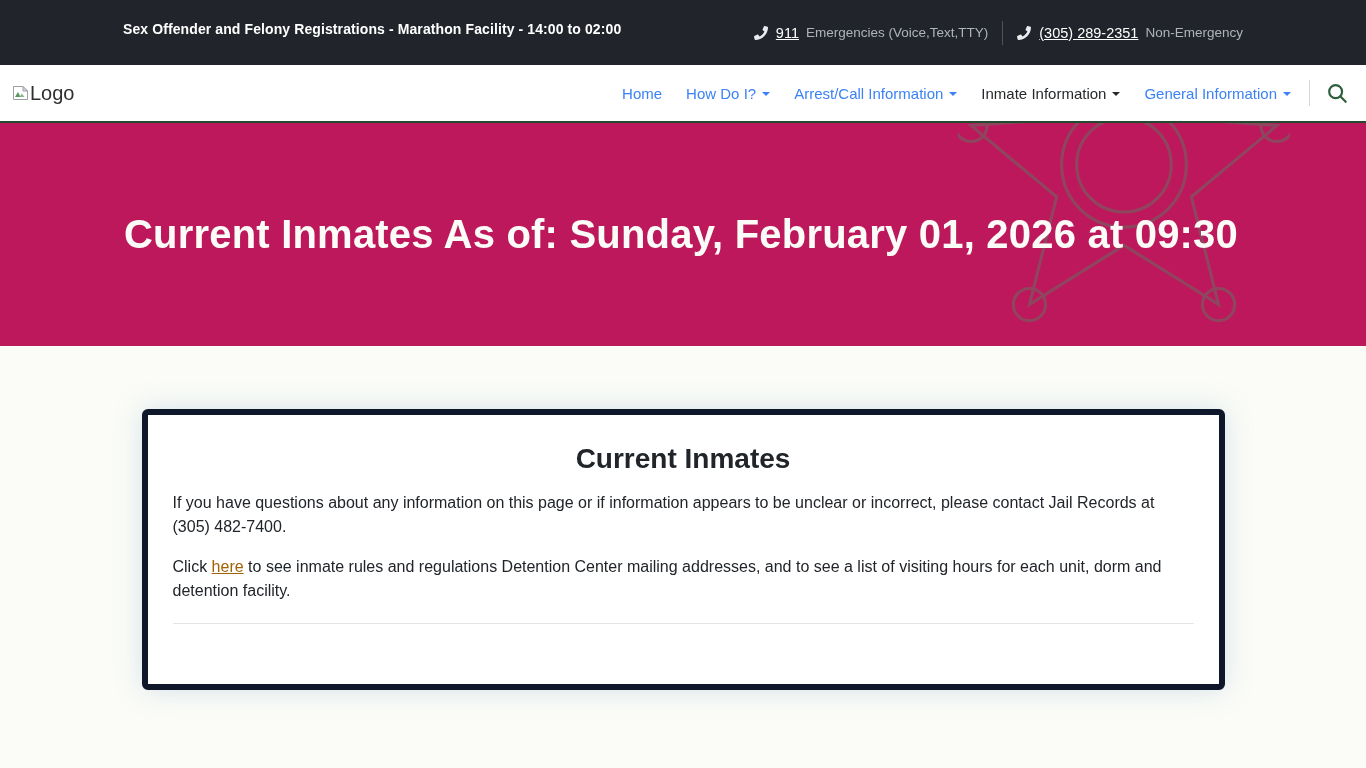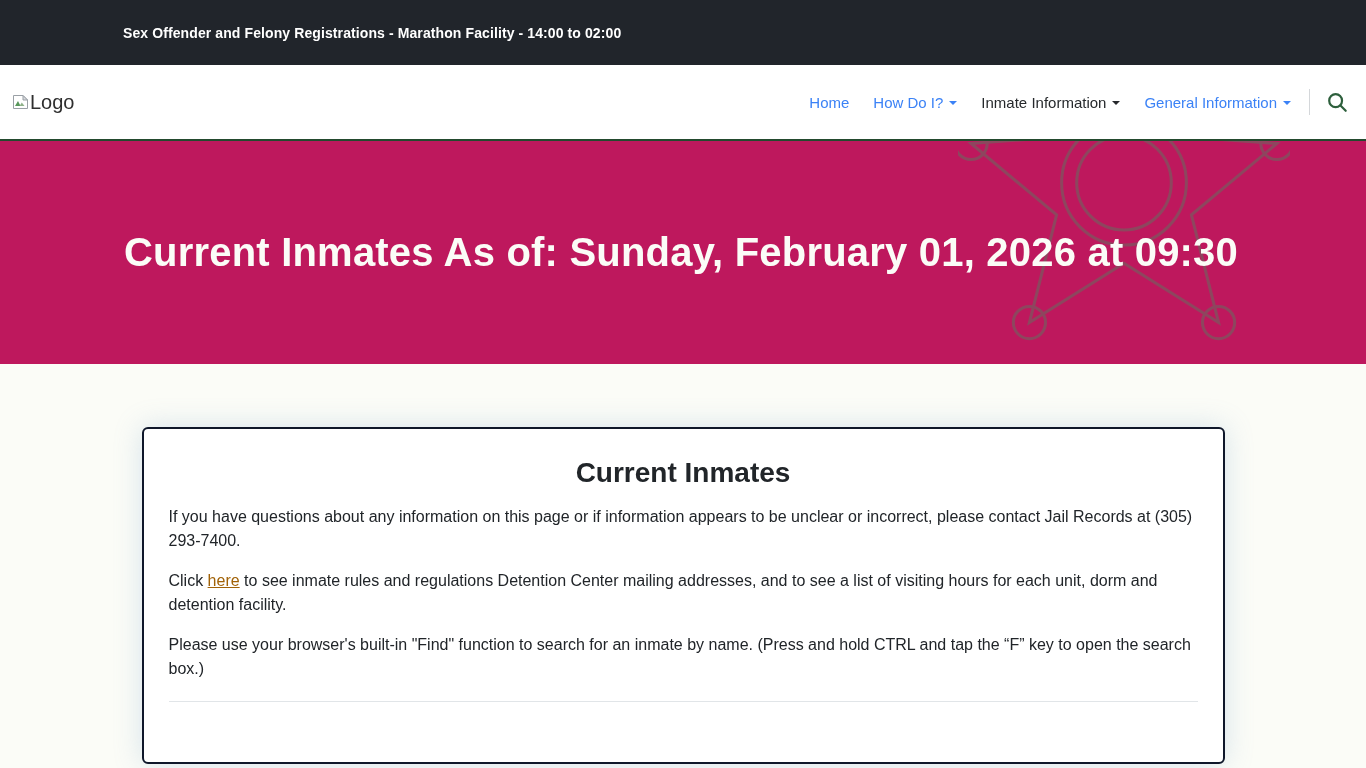--- a/index.html
+++ b/index.html
@@ -41,21 +41,21 @@
   }
   .phone-label { color: #aeb4ba; font-size: 13.5px; margin-left: 7px; }
   .topbar-divider {
     width: 1px; height: 24px;
     background: #4d545c;
     margin: 0 14px;
   }
 
   
   .navbar {
-    height: 74px;
+    height: 56px;
     background: #ffffff;
     display: flex;
     align-items: center;
     justify-content: space-between;
     padding: 8px 12px;
   }
   .brand { display: flex; align-items: flex-start; cursor: pointer; }
   .broken-img-icon { width: 17px; height: 18px; margin-top: 2px; }
   .brand-alt-text { font-size: 20px; color: #2f2f2f; margin-left: 1px; }
   .nav-menu { display: flex; align-items: center; }
@@ -113,21 +113,21 @@
     opacity: 0.45;
     z-index: 1;
   }
 
   
   .main-area { padding-top: 63px; }
   .card {
     width: 1083px;
     margin: 0 auto;
     background: #ffffff;
-    border: 2px solid #0f172a;
+    border: 6px solid #0f172a;
     border-radius: 6px;
     box-shadow: 0 0 28px rgba(130, 170, 210, 0.30);
   }
   .card-primary { padding: 28px 25px 30px 25px; }
   .card-heading {
     text-align: center;
     font-size: 28px;
     font-weight: 700;
     color: #212529;
     margin-bottom: 16px;
@@ -149,39 +149,64 @@
     margin: 20px 0 0 0;
   }
   .rule-spacer { height: 30px; }
 </style>
 </head>
 <body>
 
 <header class="topbar">
   <div class="topbar-inner">
     <span class="topbar-title">Sex Offender and Felony Registrations - Marathon Facility - 14:00 to 02:00</span>
+    <div class="topbar-phones">
+      <span class="phone-group">
+        <span class="phone-icon">
+          <svg viewBox="0 0 512 512">
+              <path d="M493.4 24.6l-104-24c-11.3-2.6-22.9 3.3-27.5 13.9l-48 112c-4.2 9.8-1.4 21.3 6.9 28l60.6 49.6c-36 76.7-98.9 140.5-177.2 177.2l-49.6-60.6c-6.8-8.3-18.2-11.1-28-6.9l-112 48C3.9 366.5-2 378.1.6 389.4l24 104C27.1 504.2 36.7 512 48 512c256.1 0 464-207.5 464-464 0-11.2-7.7-20.9-18.6-23.4z"></path>
+            </svg>
+        </span>
+        <a class="phone-number">911</a>
+        <span class="phone-label">Emergencies (Voice,Text,TTY)</span>
+      </span>
+      <span class="topbar-divider"></span>
+      <span class="phone-group">
+        <span class="phone-icon">
+          <svg viewBox="0 0 512 512">
+              <path d="M493.4 24.6l-104-24c-11.3-2.6-22.9 3.3-27.5 13.9l-48 112c-4.2 9.8-1.4 21.3 6.9 28l60.6 49.6c-36 76.7-98.9 140.5-177.2 177.2l-49.6-60.6c-6.8-8.3-18.2-11.1-28-6.9l-112 48C3.9 366.5-2 378.1.6 389.4l24 104C27.1 504.2 36.7 512 48 512c256.1 0 464-207.5 464-464 0-11.2-7.7-20.9-18.6-23.4z"></path>
+            </svg>
+        </span>
+        <a class="phone-number">(305) 289-2351</a>
+        <span class="phone-label">Non-Emergency</span>
+      </span>
+    </div>
   </div>
 </header>
 
 <nav class="navbar">
   <div class="brand">
     <svg class="broken-img-icon" viewBox="0 0 17 18">
       <path d="M1.5 2.5 H11 L15.5 7 V15.5 H1.5 Z" fill="#ffffff" stroke="#9aa0a6" stroke-width="1"></path>
       <path d="M11 2.5 L15.5 7 H11 Z" fill="#dadce0" stroke="#9aa0a6" stroke-width="1"></path>
       <path d="M3 13 L6 8 L8.5 13 Z" fill="#57975b"></path>
       <path d="M7.5 13 L9.8 9.5 L12.5 13 Z" fill="#8fb28a"></path>
     </svg>
     <span class="brand-alt-text">Logo</span>
   </div>
   <div class="nav-menu">
     <a class="nav-item">
       <span>Home</span>
     </a>
     <a class="nav-item">
       <span>How Do I?</span>
+      <span class="caret"></span>
+    </a>
+    <a class="nav-item">
+      <span>Arrest/Call Information</span>
       <span class="caret"></span>
     </a>
     <a class="nav-item active">
       <span>Inmate Information</span>
       <span class="caret"></span>
     </a>
     <a class="nav-item">
       <span>General Information</span>
       <span class="caret"></span>
     </a>
@@ -205,20 +230,19 @@
     <circle cx="13" cy="116" r="16"></circle>
     <circle cx="165" cy="155" r="62"></circle>
     <circle cx="165" cy="155" r="47"></circle>
   </svg>
   <h1 class="hero-title">Current Inmates As of: Sunday, February 01, 2026 at 09:30</h1>
 </section>
 
 <main class="main-area">
   <div class="card card-primary">
     <h2 class="card-heading">Current Inmates</h2>
-    <p>If you have questions about any information on this page or if information appears to be unclear or incorrect, please contact Jail Records at (305) 293-7400.</p>
+    <p>If you have questions about any information on this page or if information appears to be unclear or incorrect, please contact Jail Records at (305) 482-7400.</p>
     <p><span>Click </span><a class="inline-link">here</a><span> to see inmate rules and regulations Detention Center mailing addresses, and to see a list of visiting hours for each unit, dorm and detention facility.</span></p>
-    <p>Please use your browser's built-in "Find" function to search for an inmate by name. (Press and hold CTRL and tap the “F” key to open the search box.)</p>
     <hr class="card-rule">
     <div class="rule-spacer"></div>
   </div>
 
 </main>
 
 </body></html>

